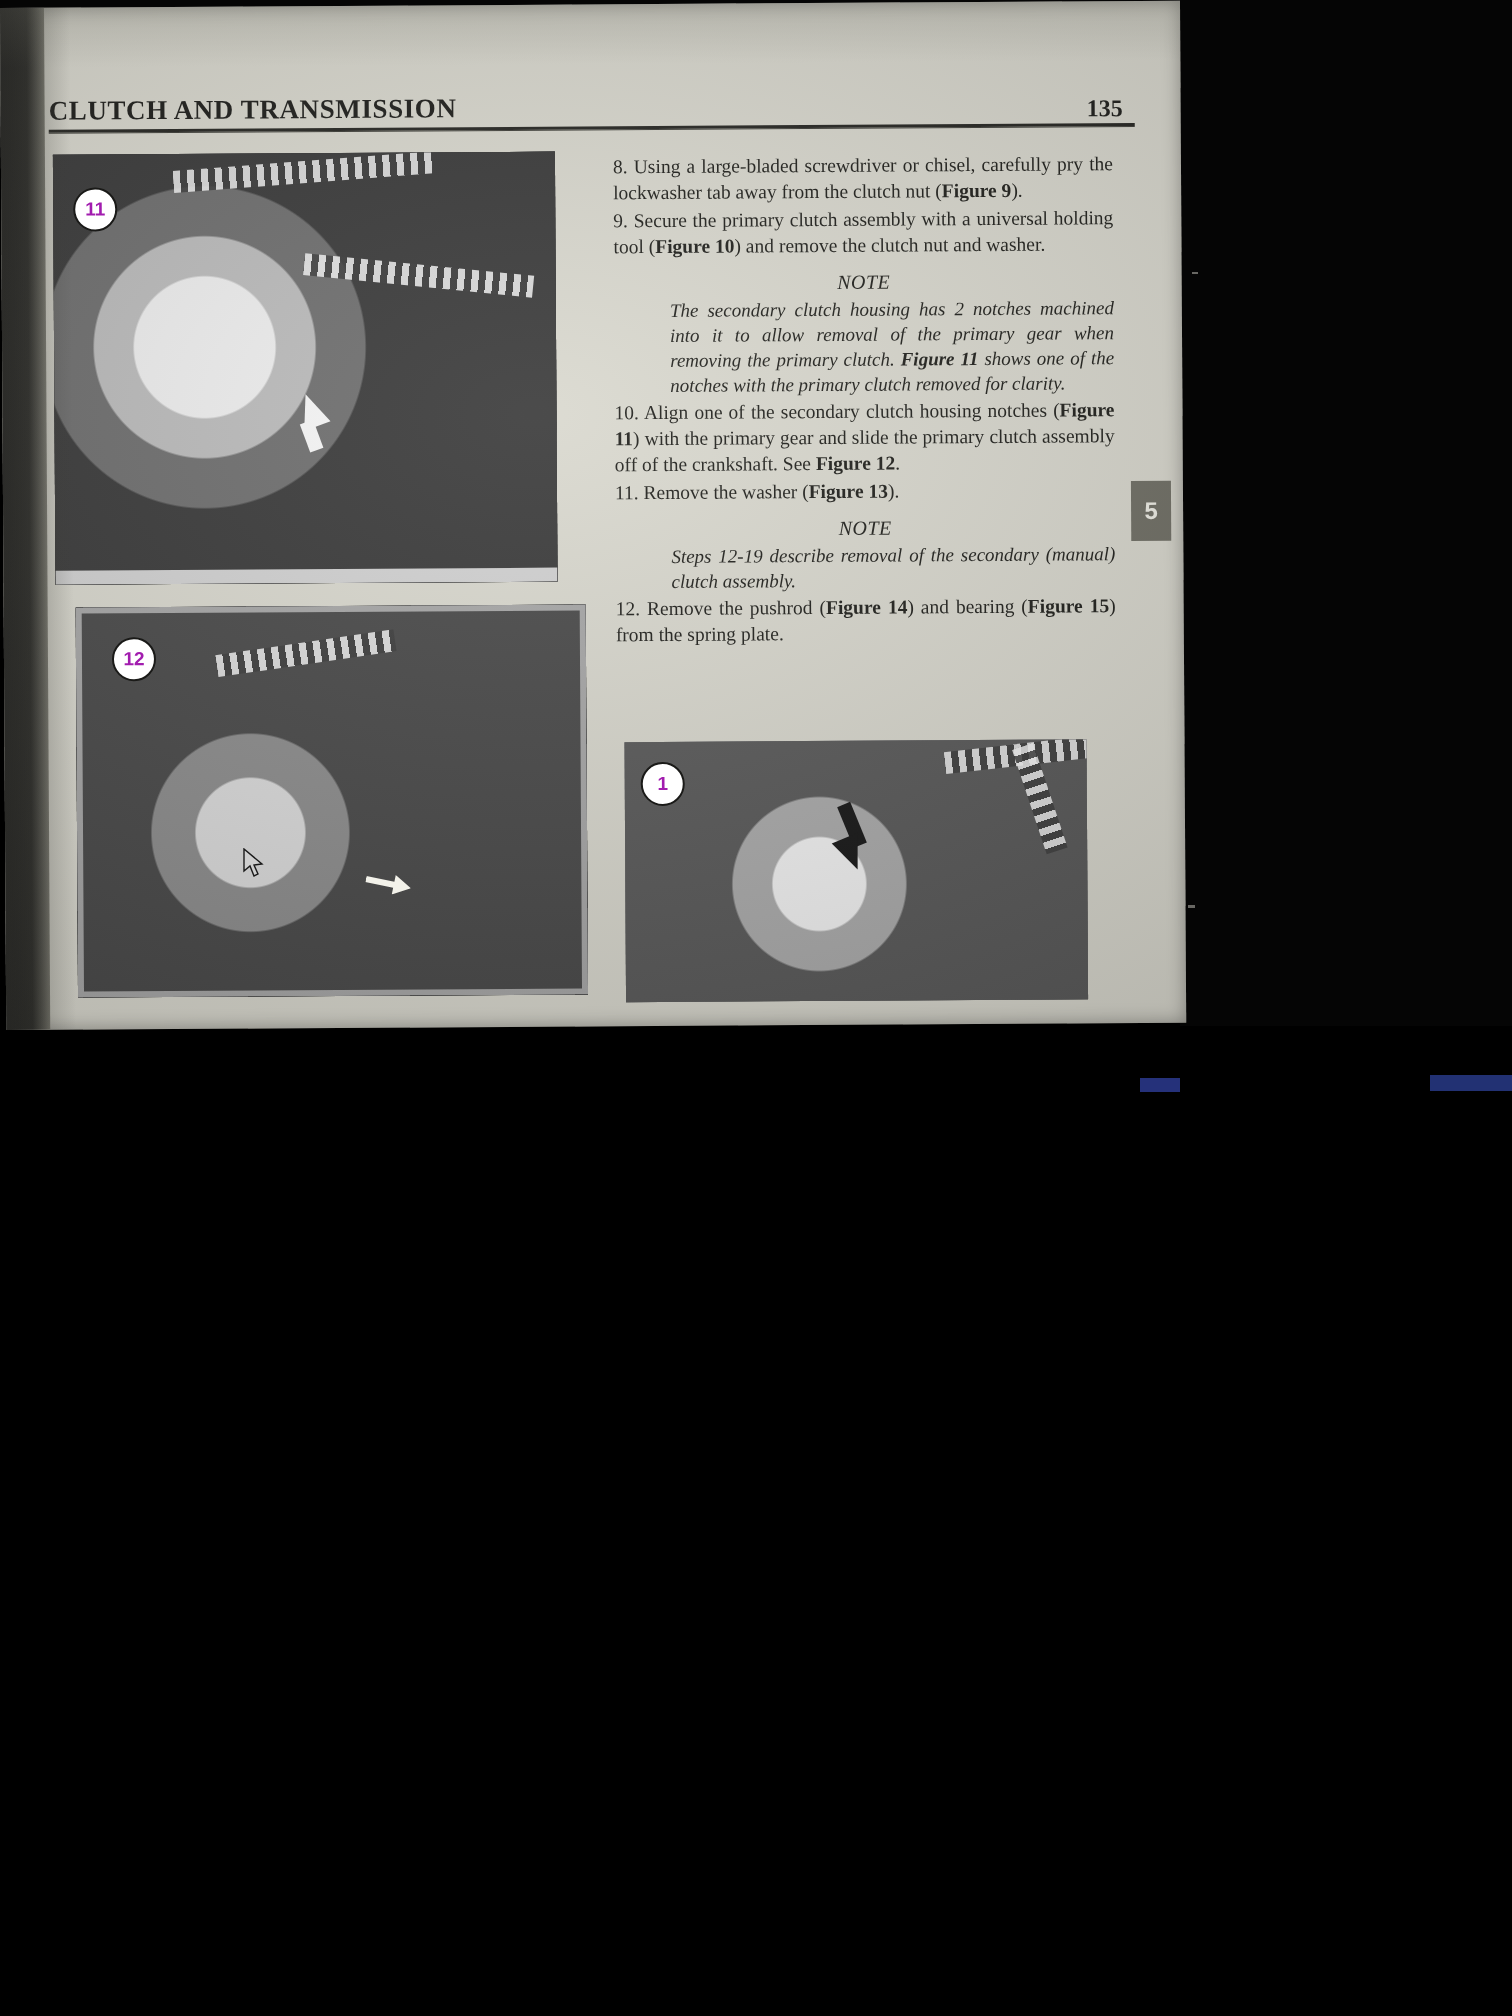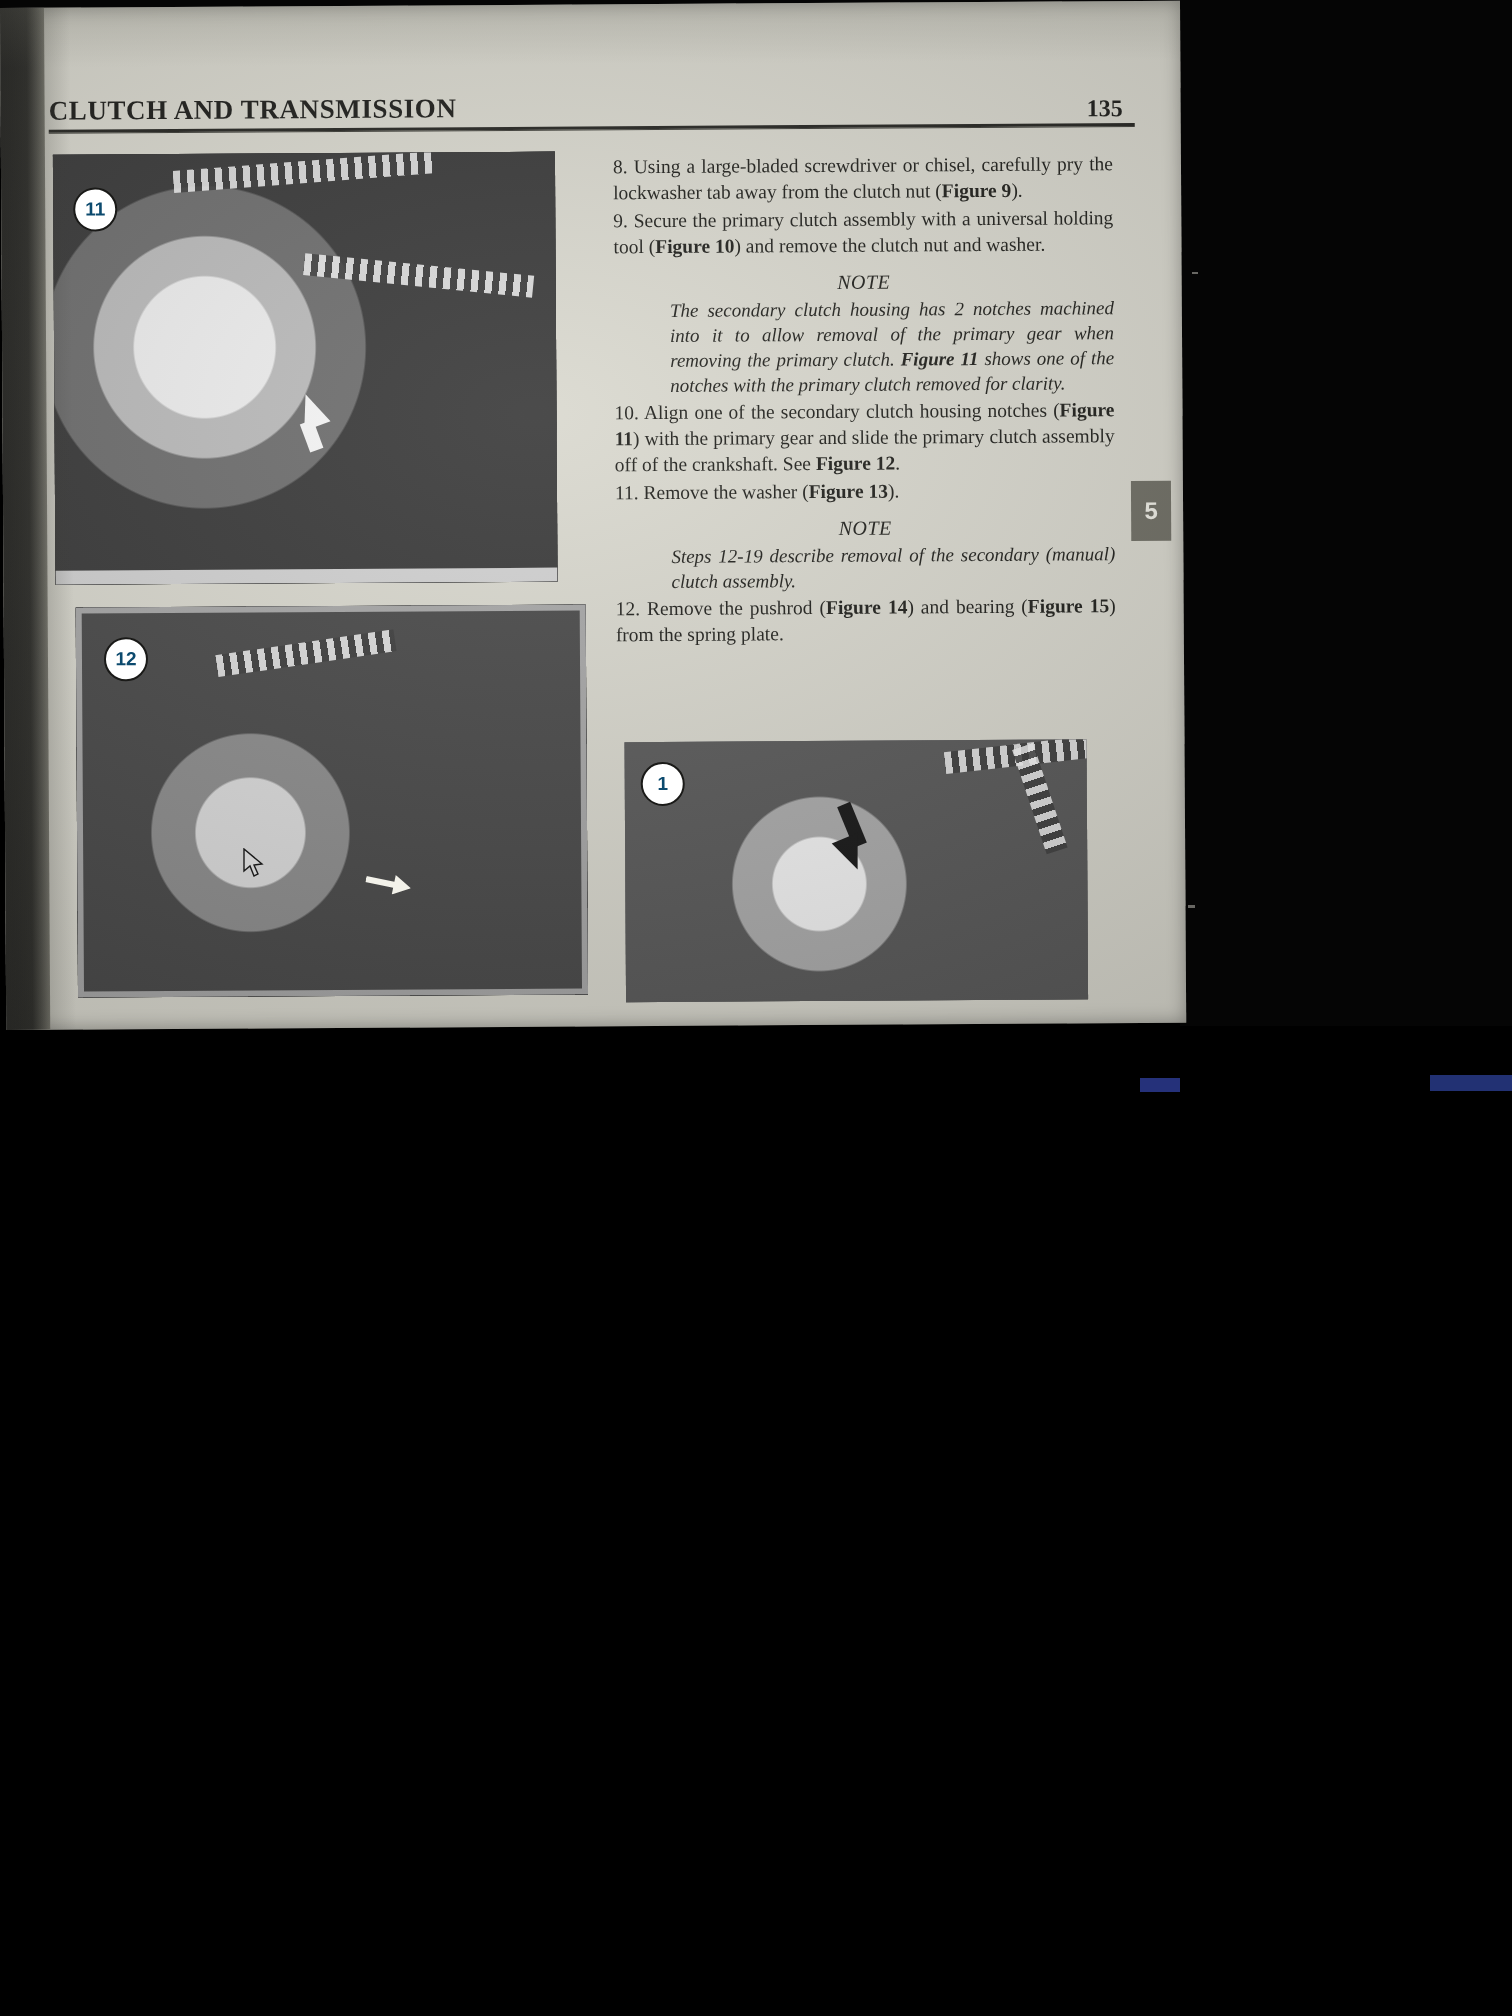--- a/index.html
+++ b/index.html
@@ -143,21 +143,21 @@
     overflow: hidden;
     filter: grayscale(1) contrast(1.05);
   }
   .fig-num {
     position: absolute;
     width: 40px;
     height: 40px;
     border-radius: 50%;
     background: #ffffff;
     border: 2px solid #1a1a18;
-    color: #0c4a6e;
+    color: #a21caf;
     font-family: "Liberation Sans", sans-serif;
     font-weight: bold;
     font-size: 19px;
     display: flex;
     align-items: center;
     justify-content: center;
     z-index: 5;
   }
 
   
@@ -370,21 +370,21 @@
       <div class="arrow-stem"></div>
       <div class="arrow"></div>
     </div>
     <div class="fig-num" style="left:72px; top:180px;">11</div>
 
     <div class="figure" id="fig12">
       <div class="teeth" style="left:140px; top:36px; width:180px; transform:rotate(-8deg);"></div>
       <div class="white-edge"></div>
     </div>
     <div id="fig12-arrow"></div>
-    <div class="fig-num" style="left:100px; top:630px;">12</div>
+    <div class="fig-num" style="left:108px; top:630px;">12</div>
 
     <div class="figure" id="fig14">
       <div class="teeth" style="left:320px; top:4px; width:150px; transform:rotate(-6deg);"></div>
       <div class="teeth" style="left:360px; top:48px; width:110px; transform:rotate(72deg);"></div>
       <div class="arrow-stem"></div>
       <div class="arrow"></div>
     </div>
     <div class="fig-num" style="left:636px; top:758px;">1</div>
 
     <div class="col" id="text-column">

